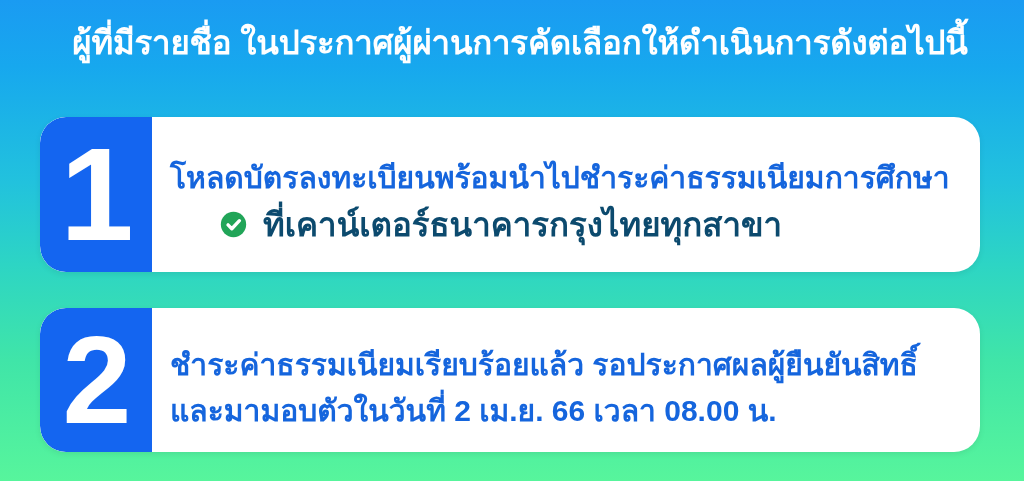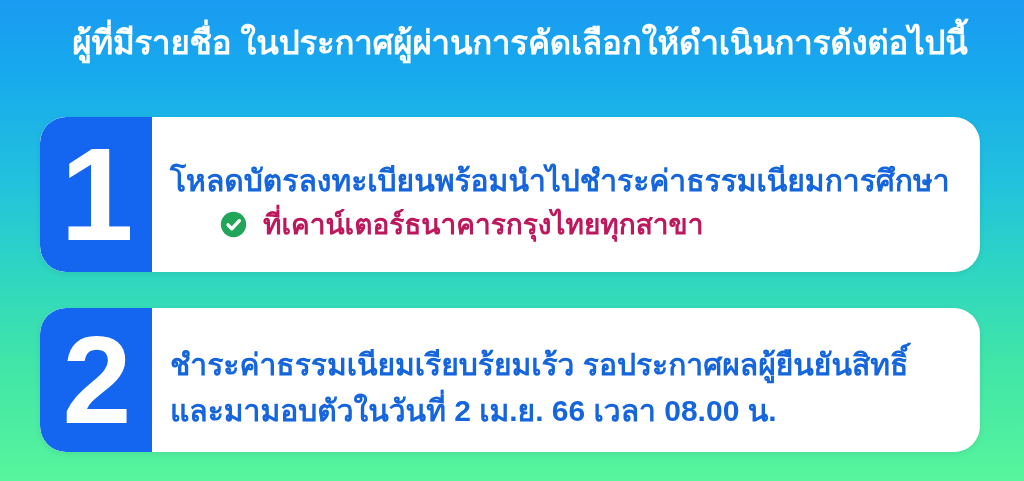--- a/index.html
+++ b/index.html
@@ -101,22 +101,22 @@
   }
   .check-icon {
     flex: 0 0 auto;
     width: 27px;
     height: 27px;
     margin-right: 16px;
     margin-left: 50px;
     display: block;
   }
   .bullet-text {
-    color: #be185d;
-    font-size: 28px;
+    color: #0c4a6e;
+    font-size: 33px;
     font-weight: bold;
     line-height: 1.2;
     white-space: nowrap;
   }
 </style>
 </head>
 <body>
 
 <div class="poster">
 
@@ -134,18 +134,18 @@
           </svg>
           <span class="bullet-text">ที่เคาน์เตอร์ธนาคารกรุงไทยทุกสาขา</span>
         </li>
       </ul>
     </div>
   </div>
 
   <div class="card card-2">
     <div class="num-tab">2</div>
     <div class="card-body">
-      <div class="line-main">ชำระค่าธรรมเนียมเรียบร้ยมเร้ว รอประกาศผลผู้ยืนยันสิทธิ์</div>
+      <div class="line-main">ชำระค่าธรรมเนียมเรียบร้อยแล้ว รอประกาศผลผู้ยืนยันสิทธิ์</div>
       <div class="line-main">และมามอบตัวในวันที่  2  เม.ย. 66 เวลา 08.00 น.</div>
     </div>
   </div>
 
 </div>
 
 </body></html>

